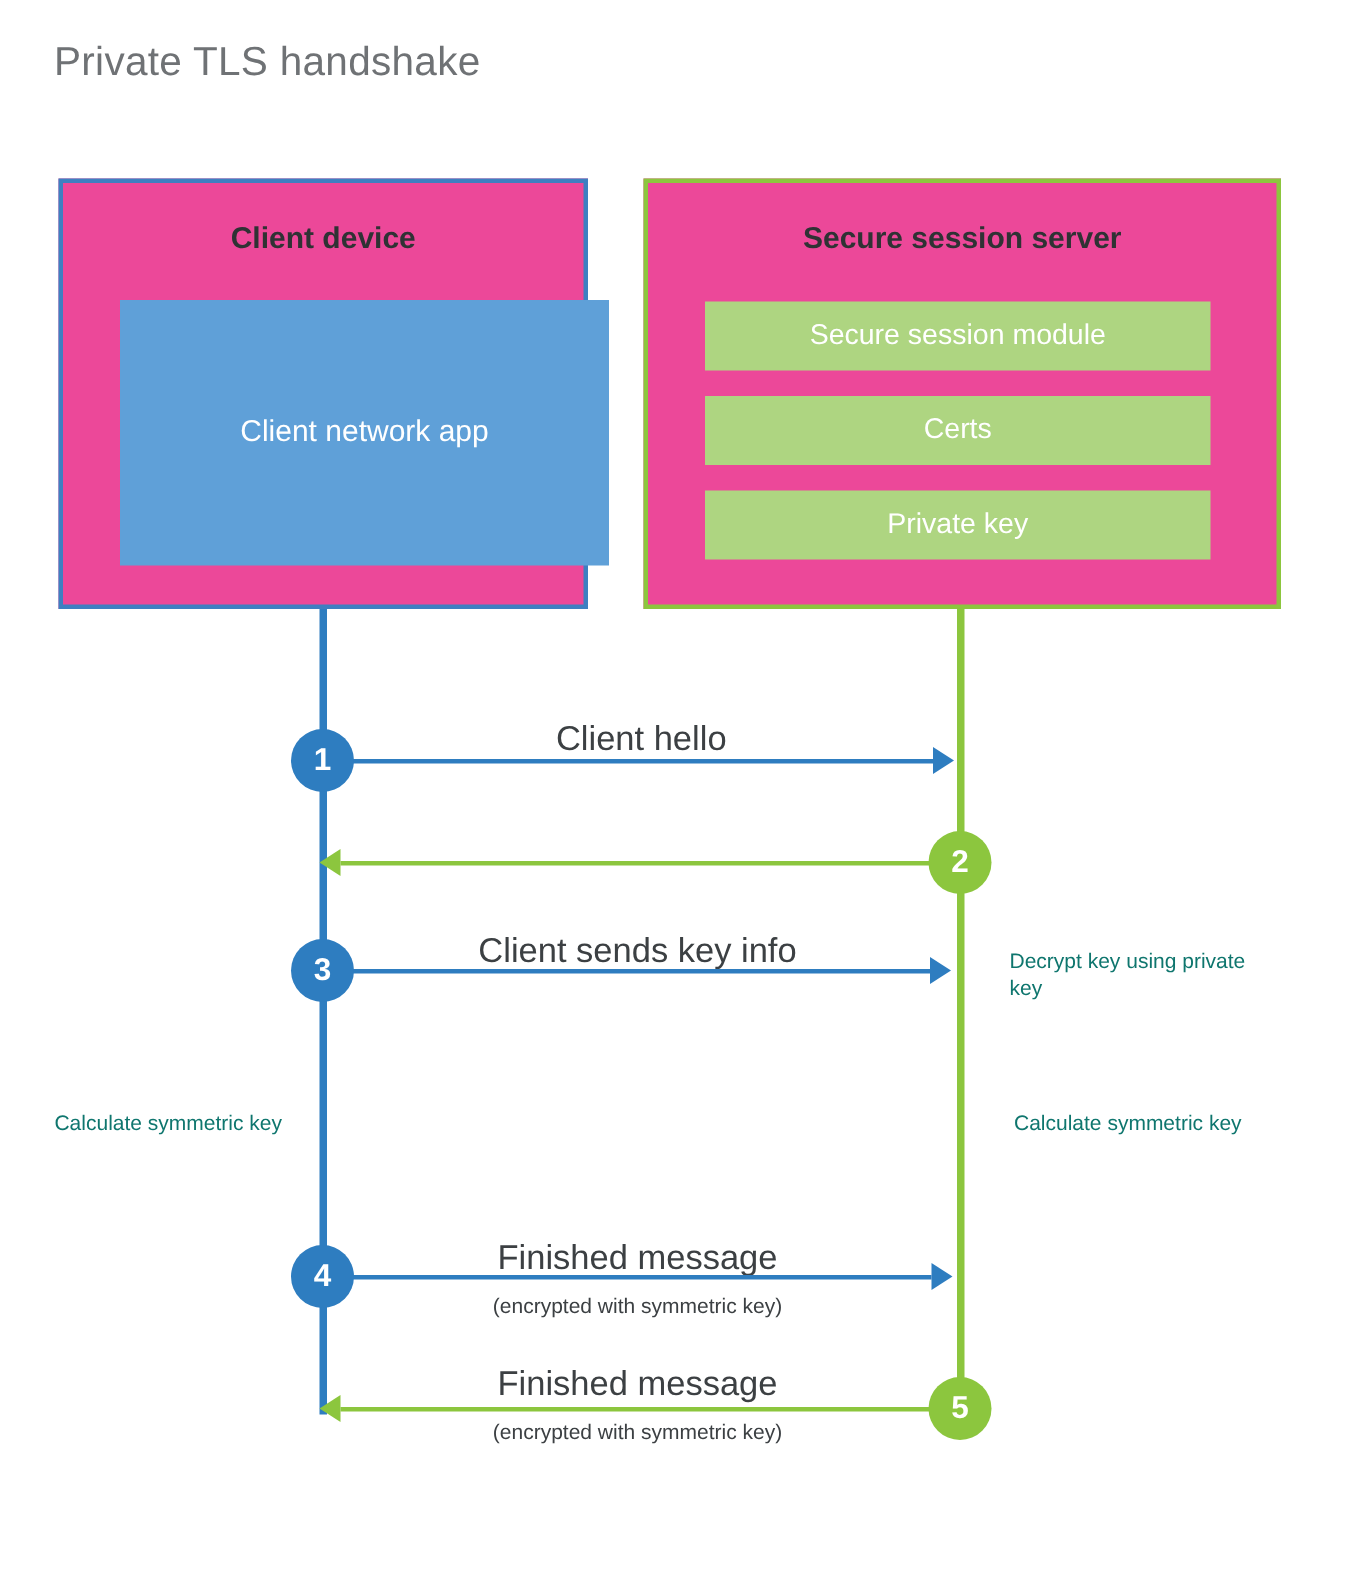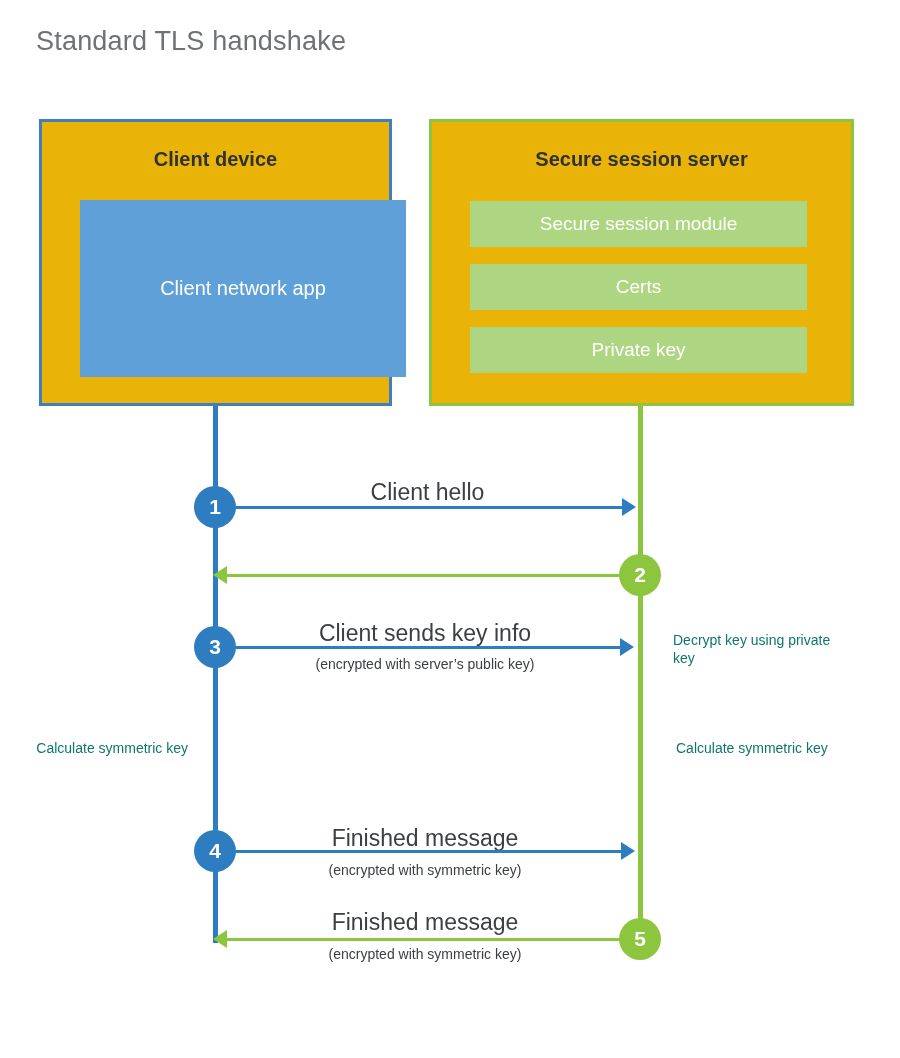--- a/index.html
+++ b/index.html
@@ -24,21 +24,21 @@
     font-size:27px;
     font-weight:300;
     color:#6f7275;
     letter-spacing:.2px;
     white-space:nowrap;
   }
 
   
   .panel{
     position:absolute;
-    background:#eab308;
+    background:#ec4899;
     box-sizing:border-box;
   }
   #client-panel{
     left:39px; top:119px; width:353px; height:287px;
     border:3px solid #3e7fc1;
   }
   #server-panel{
     left:429px; top:119px; width:425px; height:287px;
     border:3px solid #8cc63e;
   }
@@ -187,21 +187,21 @@
   }
   #note-decrypt{ left:673px; top:632px; width:170px; text-align:left; }
   #note-calc-client{ left:20px; top:740px; width:168px; text-align:right; }
   #note-calc-server{ left:676px; top:740px; width:170px; text-align:left; }
 </style>
 </head>
 <body>
 
 <div id="stage">
 
-  <div id="page-title">Standard TLS handshake</div>
+  <div id="page-title">Private TLS handshake</div>
 
   <div class="panel" id="client-panel">
     <div class="panel-title">Client device</div>
     <div id="client-app-box">
       <div id="client-app-label">Client network app</div>
     </div>
   </div>
 
   <div class="panel" id="server-panel">
     <div class="panel-title">Secure session server</div>
@@ -222,21 +222,20 @@
   <div class="msg-label" id="msg1">Client hello</div>
   <div class="arrow-line blue" id="arrow1-line"></div>
   <div class="arrow-head right blue" id="arrow1-head"></div>
   <div class="step-circle blue" id="step-circle-1">1</div>
 
   <div class="arrow-line green" id="arrow2-line"></div>
   <div class="arrow-head left green" id="arrow2-head"></div>
   <div class="step-circle green" id="step-circle-2">2</div>
 
   <div class="msg-label" id="msg3">Client sends key info</div>
-  <div class="msg-sub" id="msg3-sub">(encrypted with server’s public key)</div>
   <div class="arrow-line blue" id="arrow3-line"></div>
   <div class="arrow-head right blue" id="arrow3-head"></div>
   <div class="step-circle blue" id="step-circle-3">3</div>
 
   <div class="side-note" id="note-decrypt">Decrypt key using private key</div>
   <div class="side-note" id="note-calc-client">Calculate symmetric key</div>
   <div class="side-note" id="note-calc-server">Calculate symmetric key</div>
 
   <div class="msg-label" id="msg4">Finished message</div>
   <div class="msg-sub" id="msg4-sub">(encrypted with symmetric key)</div>

